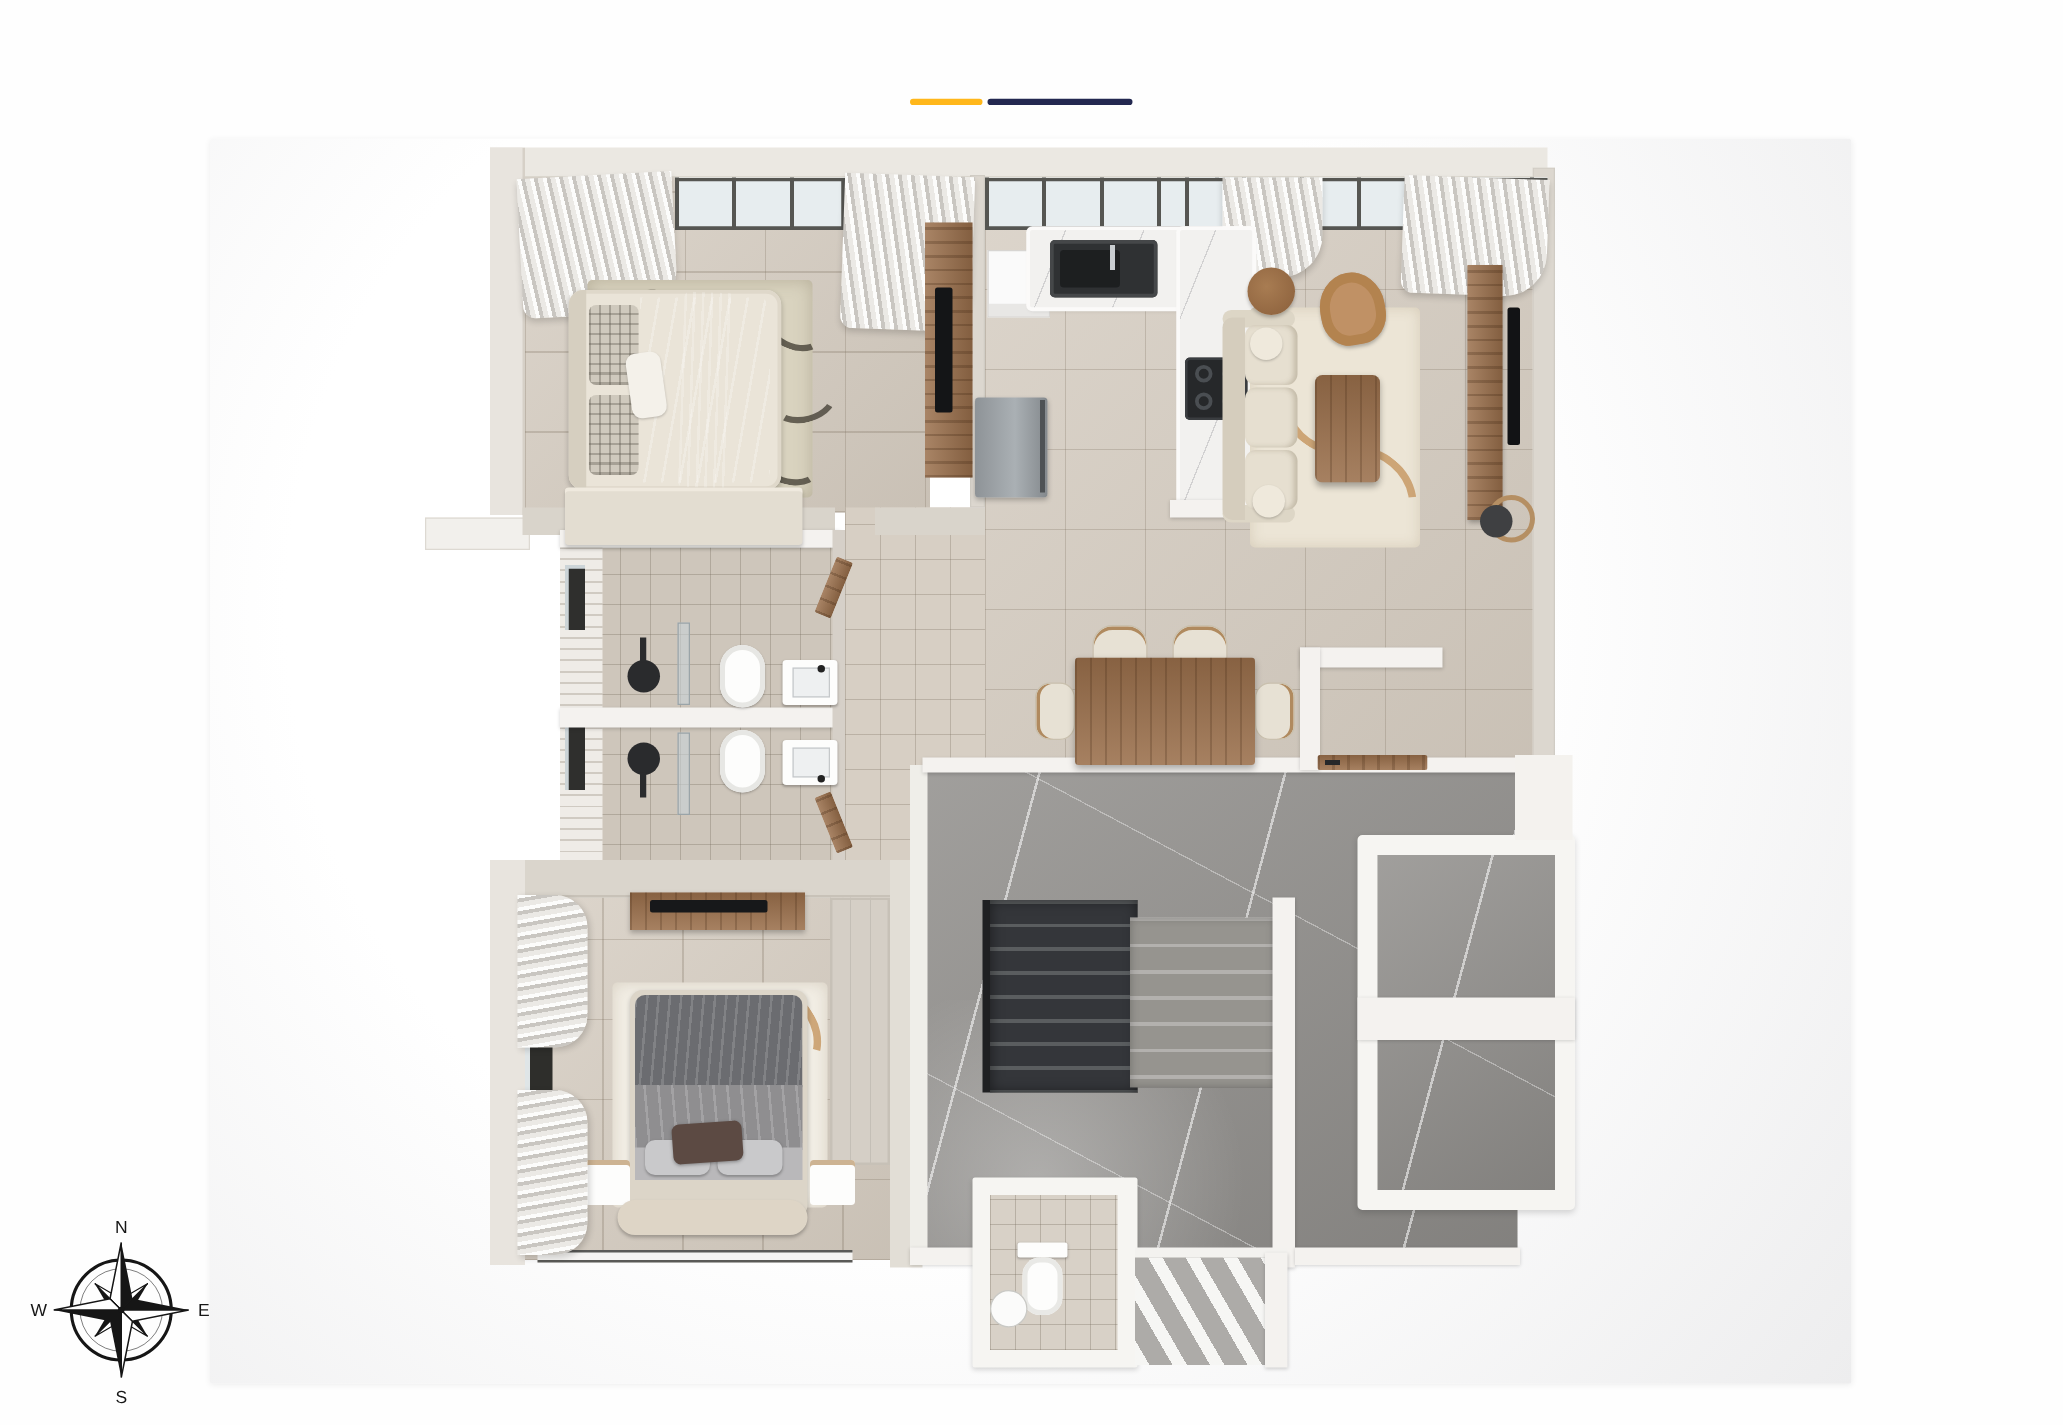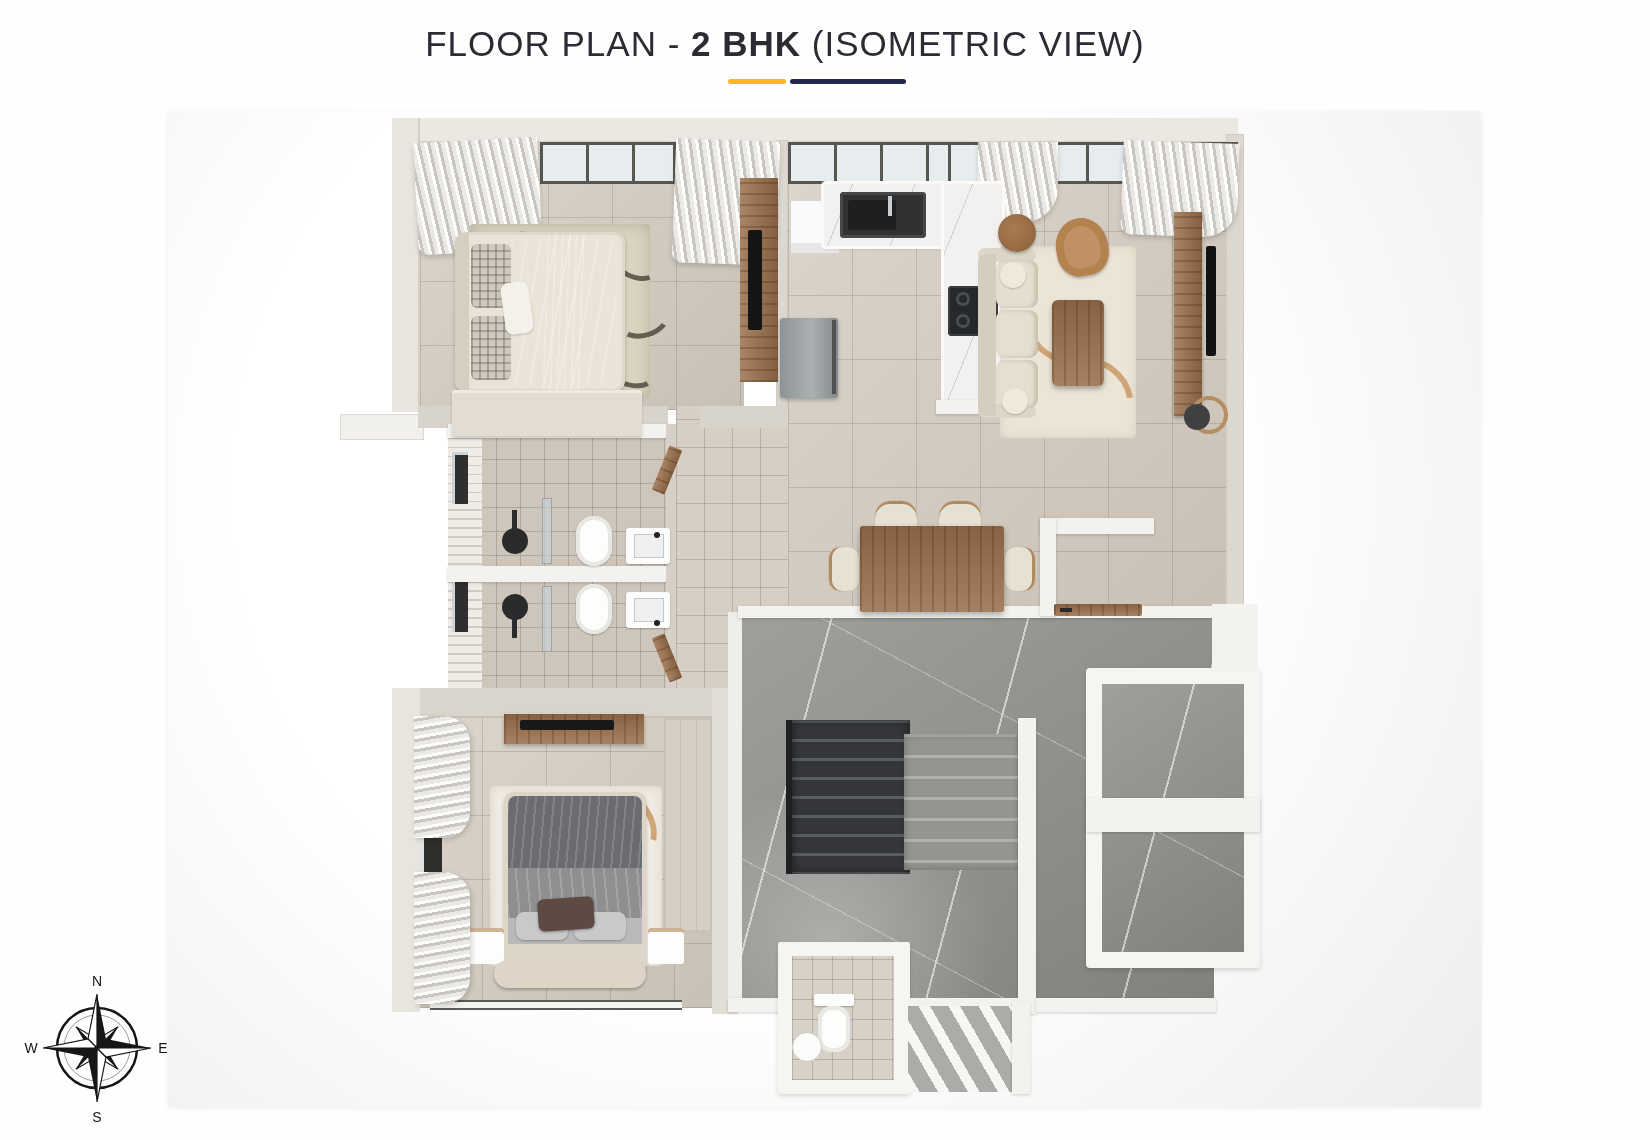--- a/index.html
+++ b/index.html
@@ -60,21 +60,20 @@
   .chair{background:#e7e1d4;border-radius:16px 16px 6px 6px;border:1px solid #c9c0ae;
         box-shadow:inset 0 3px 0 #b08a5f;}
   .chairside{background:#e7e1d4;border-radius:12px;border:1px solid #c9c0ae;}
   text{font-family:"Liberation Sans",sans-serif;}
 </style>
 </head>
 <body>
 
 <div id="page">
 
-  <div class="a" id="title"><span>FLOOR PLAN - </span><b>2 BHK</b><span> (ISOMETRIC VIEW)</span></div>
   <div class="a bar" style="left:728px;width:58px;background:#FFB71B;"></div>
   <div class="a bar" style="left:790px;width:116px;background:#232850;"></div>
 
   <div class="a" id="card"></div>
 
   <div class="a tile64" style="left:420px;top:142px;width:324px;height:268px;"></div>
   <div class="a tile64" style="left:788px;top:142px;width:440px;height:474px;"></div>
   <div class="a tile28" style="left:676px;top:406px;width:112px;height:294px;"></div>
   <div class="a tile24" style="left:448px;top:438px;width:224px;height:262px;"></div>
   <div class="a tile64" style="left:418px;top:718px;width:294px;height:290px;"></div>

